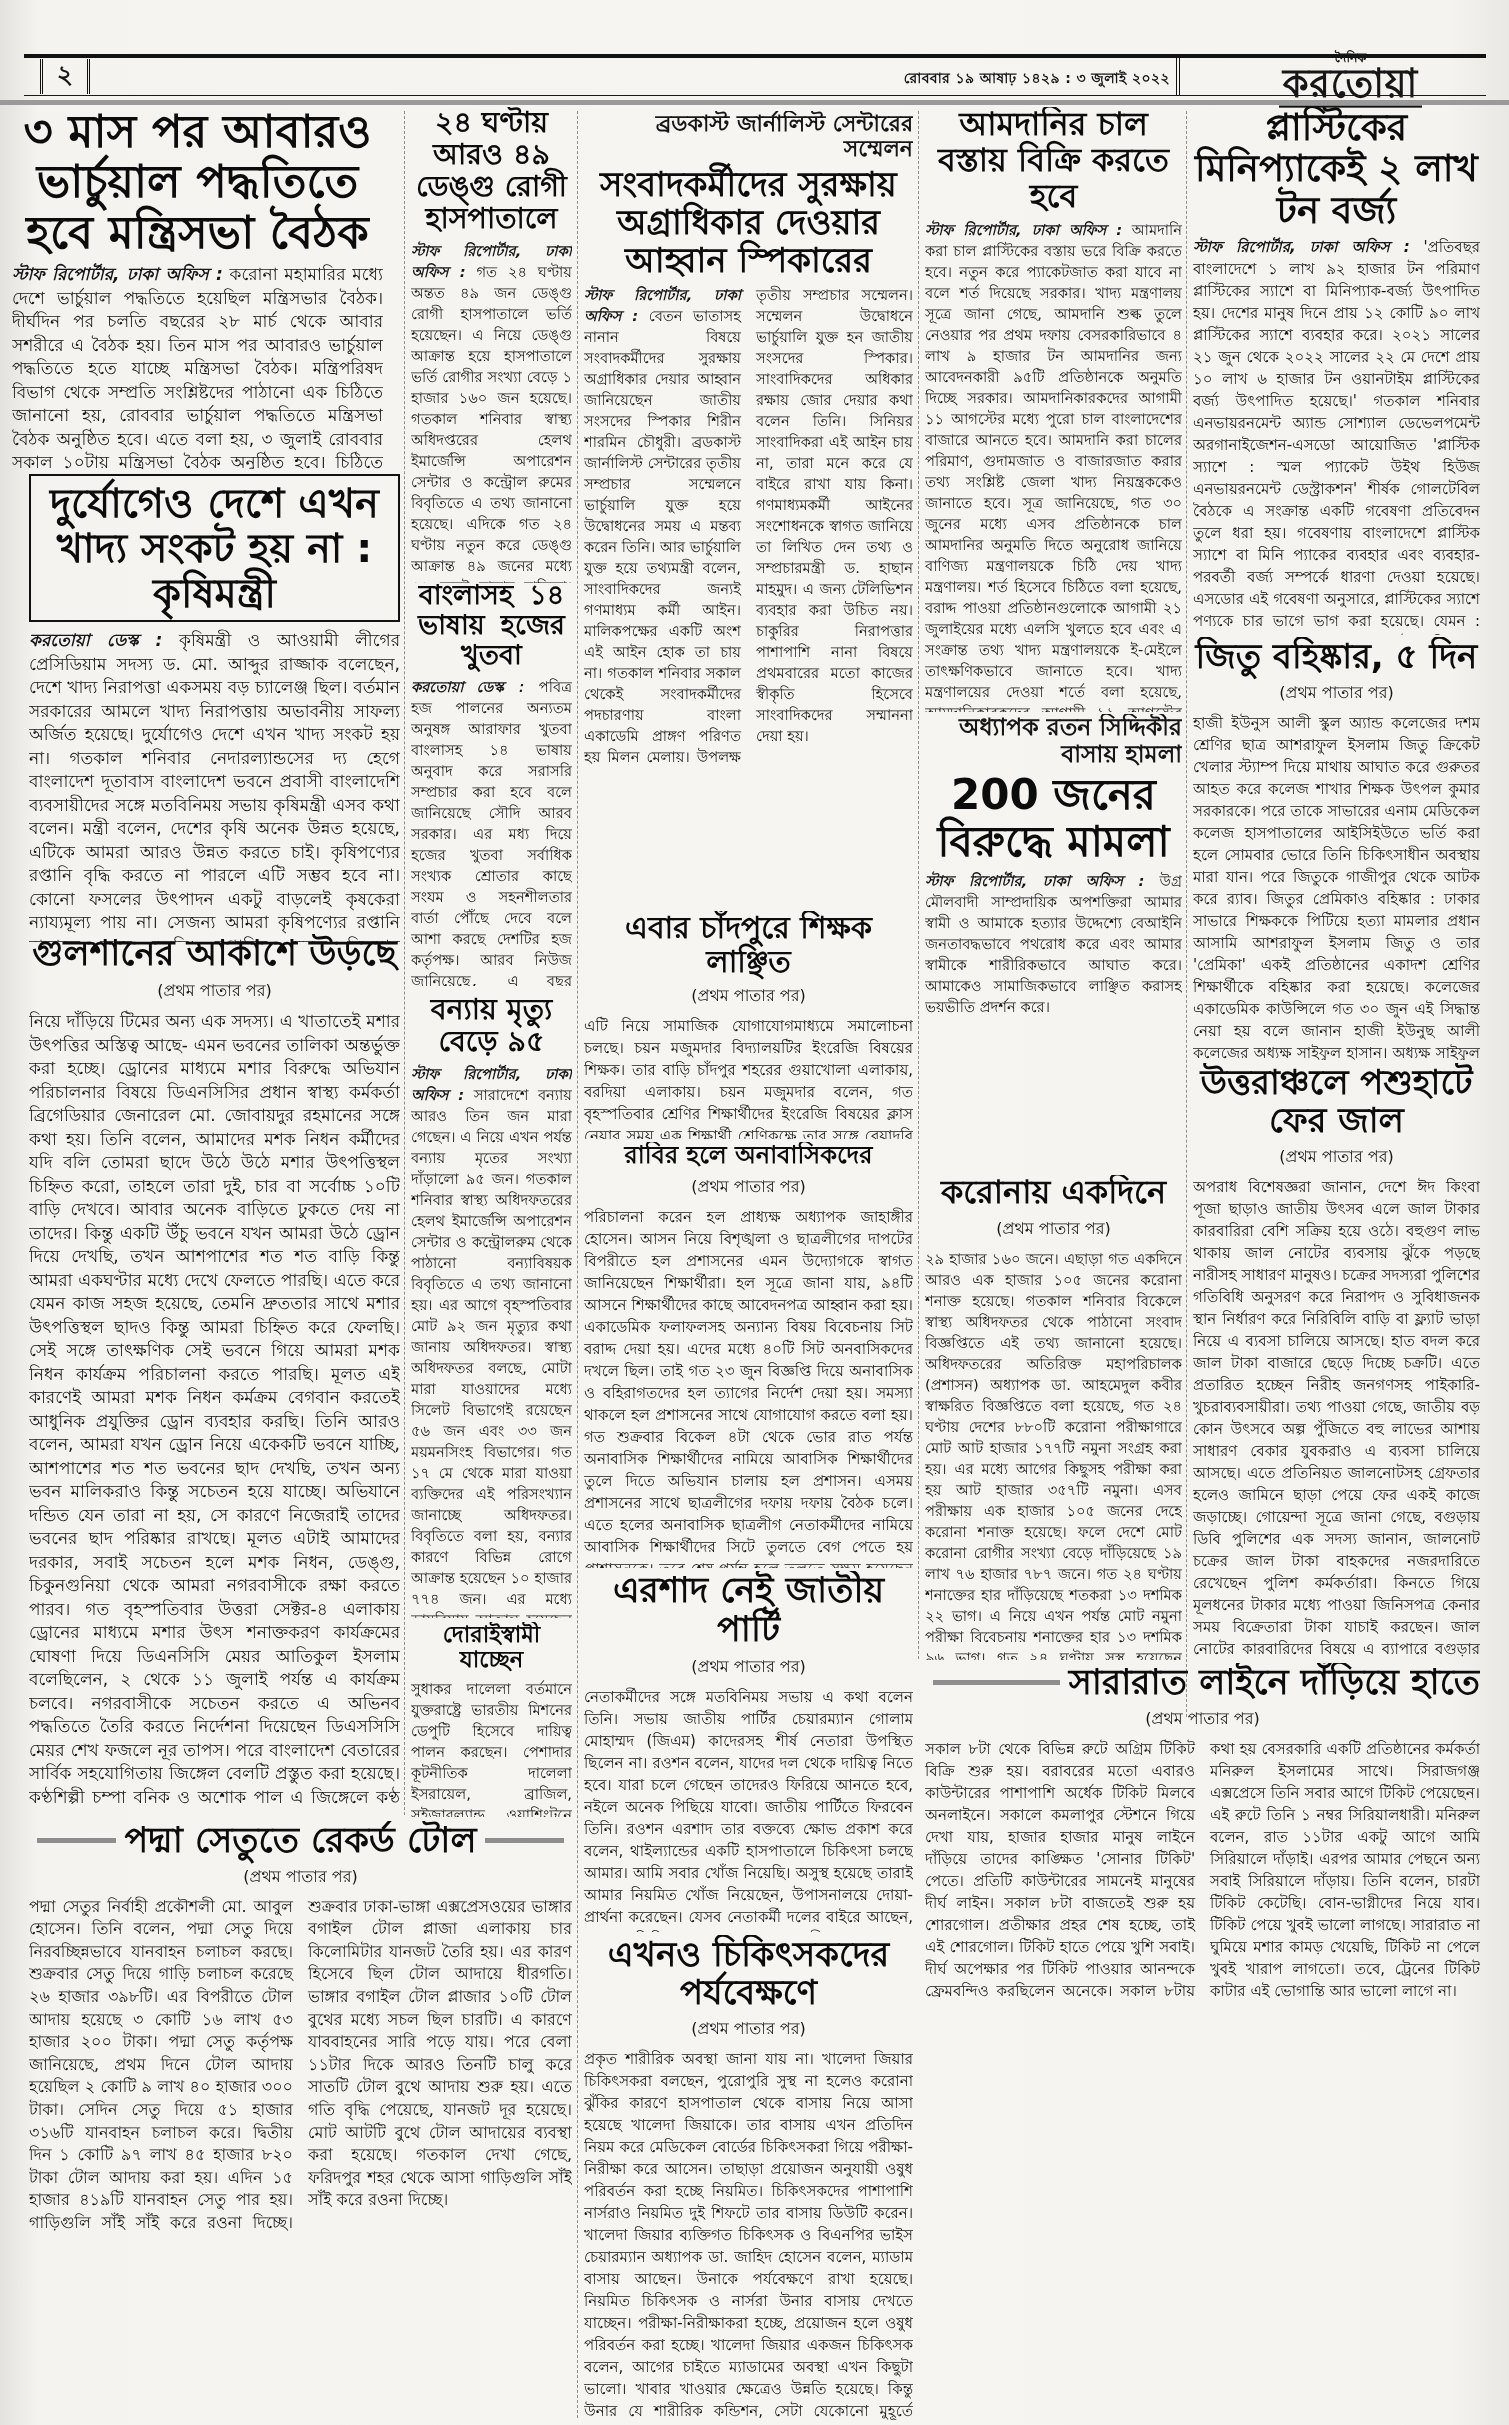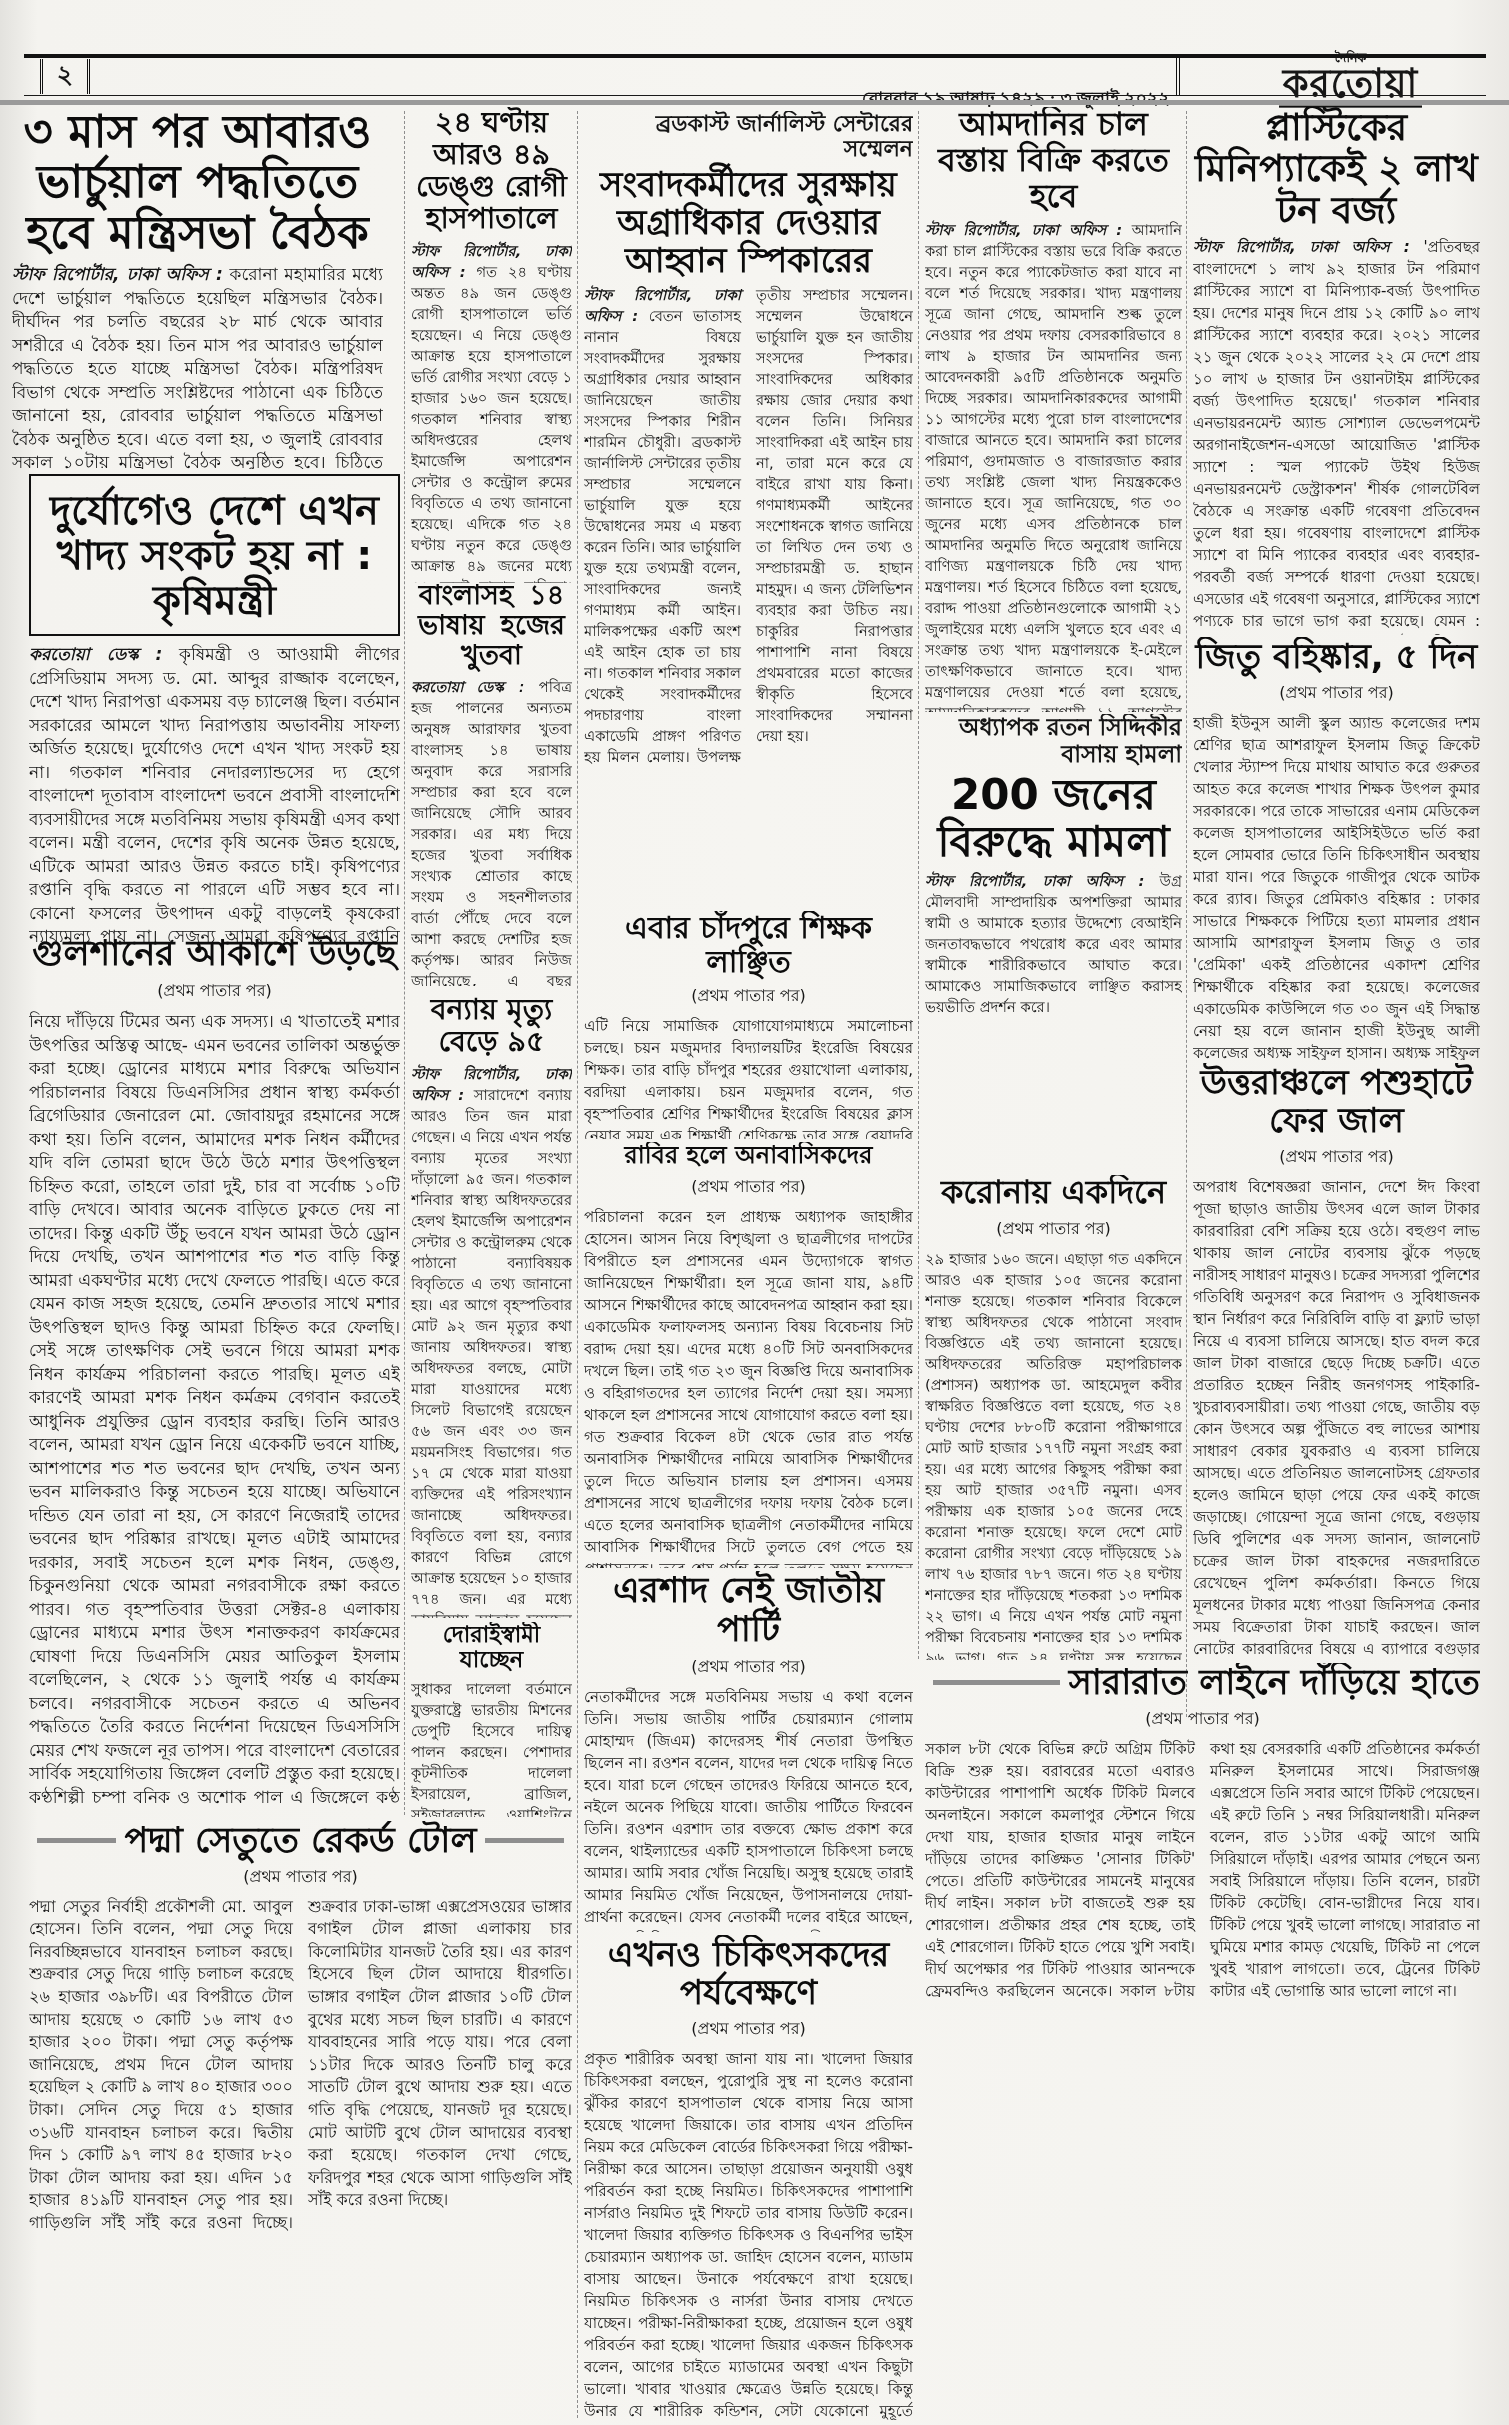--- a/index.html
+++ b/index.html
@@ -5,21 +5,21 @@
   html,body{margin:0;padding:0;background:#6b6b6b;}
   .page{position:relative;width:1509px;height:2426px;margin:0 auto;overflow:hidden;
     background:linear-gradient(90deg,#e3e2de 0,#f4f3ef 2.5%,#f6f5f1 50%,#f4f3ef 96%,#eae8e4 100%);
     font-family:"DejaVu Sans",sans-serif;color:#161616;}
   .rule{position:absolute;}
   #toprule{left:23.5px;top:54px;width:1462px;border-top:4.2px solid #121212;}
   #midrule{left:23.5px;top:95px;width:1462px;border-top:1.7px solid #1a1a1a;}
   #grayrule{left:0px;top:100px;width:1509px;border-top:5px solid #9a9a9a;}
   #pagenum{position:absolute;left:40px;top:59px;width:44px;height:35px;display:flex;align-items:center;justify-content:center;
     border-left:3.4px double #111;border-right:3.4px double #111;font-size:25px;font-weight:bold;}
-  #dateline{position:absolute;right:339px;top:85px;font-size:17px;font-weight:600;letter-spacing:0.4px;font-family:Liberation Serif, serif;}
+  #dateline{position:absolute;right:339px;top:67px;font-size:14px;font-weight:600;letter-spacing:0.4px;}
   #mastsep{position:absolute;right:329px;top:57px;height:39px;border-left:4.2px double #111;}
   #masthead{position:absolute;right:16px;top:52px;width:285px;text-align:center;line-height:1;}
   #masthead .m-top{font-size:12.6px;font-weight:bold;}
   #masthead .m-main{font-size:37px;font-weight:900;letter-spacing:0.8px;transform:scaleY(1.08);
     border-bottom:2.5px solid #111;display:inline-block;padding:0 3.4px 1.7px;}
   .vr{position:absolute;border-left:0.8px dashed #8d8d8d;width:0;}
   #vr1{left:404px;top:111px;height:1704px;}
   #vr2{left:577px;top:111px;height:2307px;}
   #vr3{left:918px;top:111px;height:1548px;}
   #vr4{left:1186px;top:111px;height:1606px;}
@@ -29,21 +29,21 @@
   .hl{font-weight:800;text-align:center;line-height:1.12;color:#0c0c0c;margin:0 0 5px;}
   .kicker{font-weight:700;text-align:right;line-height:1.15;margin:0 0 3.4px;}
   .cont{text-align:center;font-size:16px;margin:1.7px 0 5px;}
   .byline{font-weight:700;font-style:italic;}
   .body{text-align:justify;}
   .b20{font-size:17px;line-height:23.5px;}
   .b19{font-size:16px;line-height:22.6px;}
   .b18{font-size:15px;line-height:22px;}
   .b17{font-size:14.7px;line-height:21px;}
   .cols2{column-count:2;column-gap:15px;}
-  .hlbox{border:2.5px solid #111;padding:12px 5px;margin-bottom:6.7px;}
+  .hlbox{border:2.5px solid #111;padding:5px 5px;margin-bottom:6.7px;}
   .hlrow{display:flex;align-items:center;margin-bottom:3.4px;}
   .hlrow .hl{margin:0;white-space:nowrap;}
   .hrule{flex:1;height:5px;background:#8e8e8e;margin:0 8.4px;}
 
   #a-cabinet{left:12px;top:107px;width:371px;height:362px;}
   #a-cabinet .hl{font-size:45px;}
   #a-food{left:29px;top:474px;width:371px;height:468px;}
   #a-food .hl{font-size:40px;}
   #a-gulshan{left:29px;top:934px;width:371px;height:870px;}
   #a-gulshan .hl{font-size:35px;}

